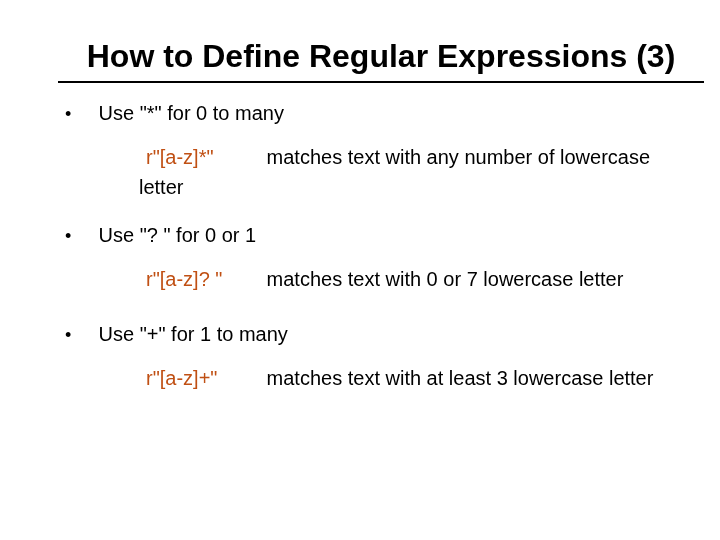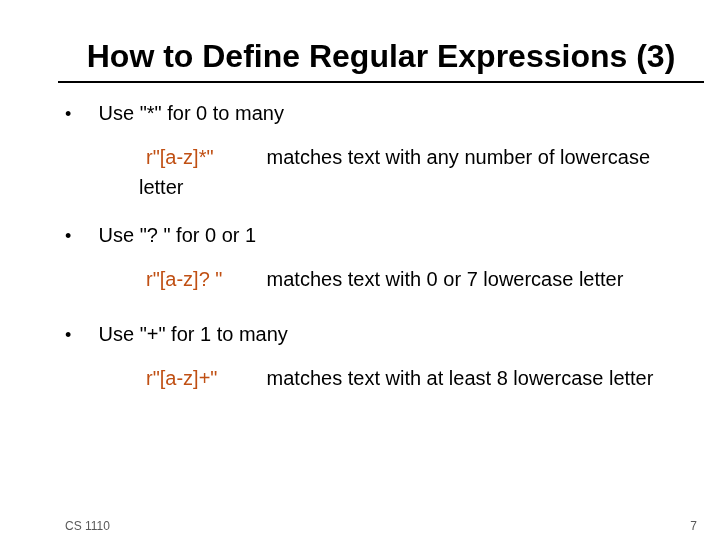--- a/index.html
+++ b/index.html
@@ -85,21 +85,17 @@
     <span class="code">r"[a-z]? "</span>
     <span class="desc">matches text with 0 or 7 lowercase letter</span>
   </div>
 
   <div class="bullet-line">
     <span class="bullet-dot">•</span>
     <span>Use "+"  for 1 to many</span>
   </div>
   <div class="example-line">
     <span class="code">r"[a-z]+"</span>
-    <span class="desc">matches text with at least 8 lowercase letter</span>
+    <span class="desc">matches text with at least 3 lowercase letter</span>
   </div>
 
-  <div class="footer">
-    <span>CS 1110</span>
-    <span>7</span>
-  </div>
 
 </div>
 
 </body></html>

